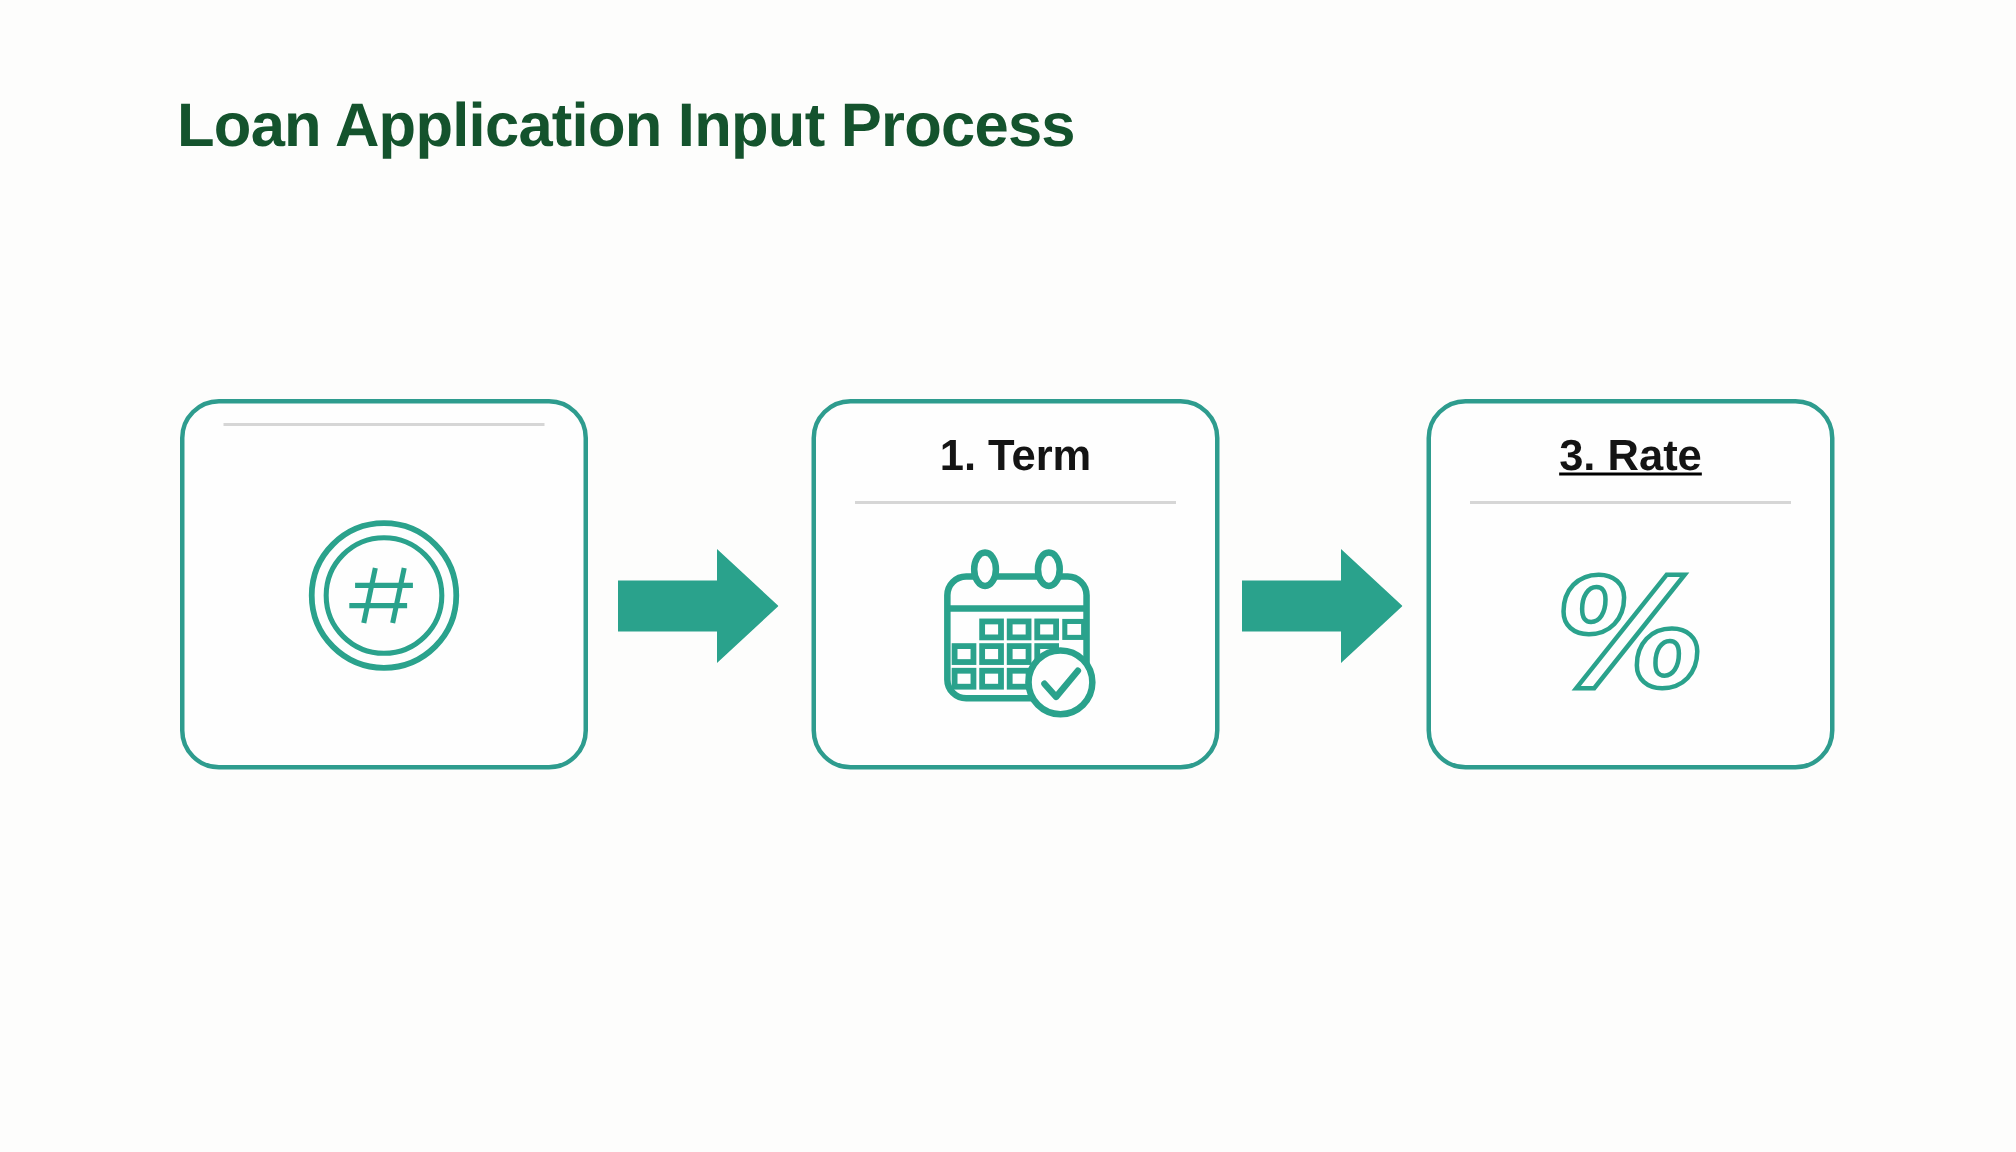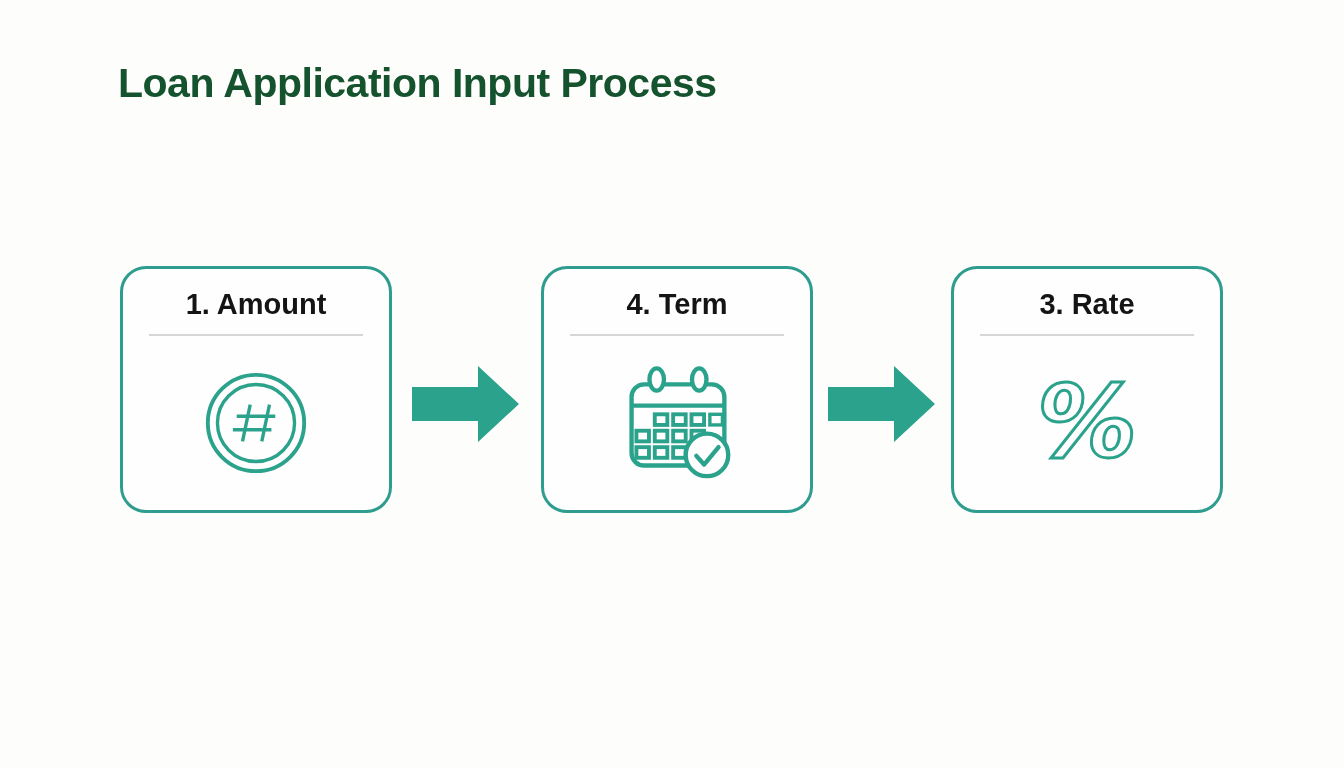--- a/index.html
+++ b/index.html
@@ -29,21 +29,21 @@
     height: 247px;
     background: #fefefe;
     border: 3px solid #2e9c8e;
     border-radius: 26px;
     display: flex;
     flex-direction: column;
     align-items: stretch;
   }
   .card-amount { left: 120px; }
   .card-term   { left: 541px; }
-  .card-rate   { left: 951px; }
+  .card-rate   { left: 951px; text-decoration: underline; }
 
   .card-title {
     margin-top: 18px;
     text-align: center;
     font-size: 29px;
     font-weight: bold;
     color: #141414;
     line-height: 34px;
   }
   .card-divider {
@@ -70,21 +70,20 @@
   svg { display: block; }
 </style>
 </head>
 <body>
 
 <div class="canvas">
 
   <h1 class="page-title">Loan Application Input Process</h1>
 
   <section class="card card-amount">
-    <div class="card-title">1. Amount</div>
     <div class="card-divider"></div>
     <div class="icon-area">
       <span>
         <svg width="106" height="106" viewBox="0 0 110 110" fill="none" stroke="#2aa28c">
           <circle cx="55" cy="55" r="50" stroke-width="4"></circle>
           <circle cx="55" cy="55" r="40" stroke-width="3.5"></circle>
           <path d="M49 36 L41 74" stroke-width="3.5"></path>
           <path d="M69 36 L61 74" stroke-width="3.5"></path>
           <path d="M35 48 L75 48" stroke-width="3.5"></path>
           <path d="M31 62 L71 62" stroke-width="3.5"></path>
@@ -93,21 +92,21 @@
     </div>
   </section>
 
   <span class="arrow arrow-1">
     <svg width="107" height="76" viewBox="0 0 107 76">
       <polygon points="0,21 66,21 66,0 107,38 66,76 66,55 0,55" fill="#2aa28c"></polygon>
     </svg>
   </span>
 
   <section class="card card-term">
-    <div class="card-title">4. Term</div>
+    <div class="card-title">1. Term</div>
     <div class="card-divider"></div>
     <div class="icon-area">
       <span>
         <svg width="118" height="116" viewBox="0 0 122 120" fill="none" stroke="#2aa28c">
           <rect x="14" y="20" width="96" height="84" rx="13" stroke-width="4.5"></rect>
           <path d="M14 42 L110 42" stroke-width="4.5"></path>
           <ellipse cx="40" cy="15" rx="7.5" ry="11.5" stroke-width="4.5" fill="#fefefe"></ellipse>
           <ellipse cx="84" cy="15" rx="7.5" ry="11.5" stroke-width="4.5" fill="#fefefe"></ellipse>
           <g stroke-width="4">
             <rect x="38" y="51" width="13" height="11"></rect>

